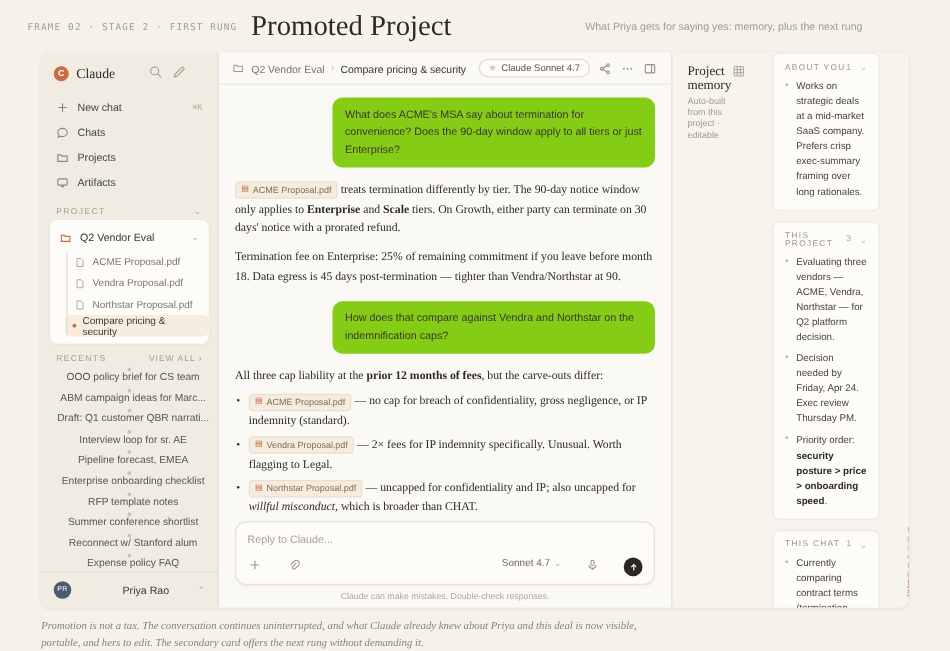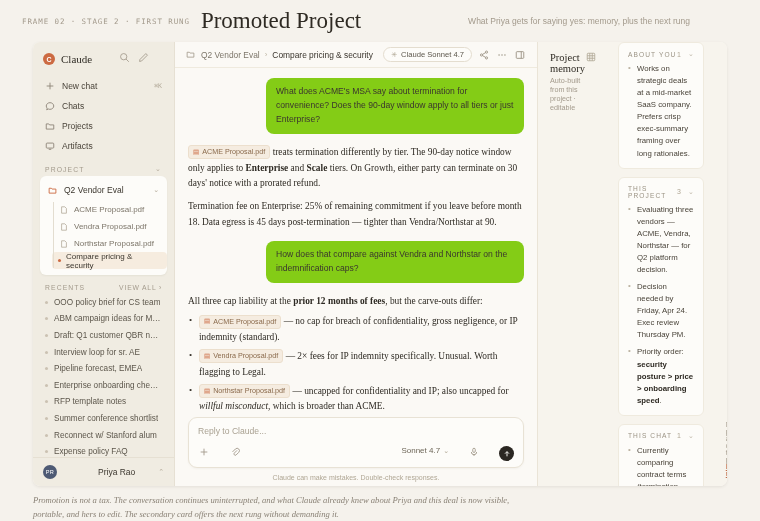--- a/index.html
+++ b/index.html
@@ -98,21 +98,21 @@
   .file-row.active {
     background: #f6ecdf; color: #3b362e; margin-left: -2px;
   }
   .file-row.active .dot {
     width: 3px; height: 3px; border-radius: 50%; background: #cc6a42; flex: 0 0 3px;
   }
 
   .recents { padding: 0 7px; overflow: hidden; }
   .rec-row {
     display: flex; align-items: center; height: 16.6px; padding: 0 5px;
-    font-size: 8.2px; color: #5c564b; border-radius: 4px; white-space: nowrap;
+    font-size: 8.2px; color: #5c564b; border-radius: 4px; white-space: nowrap; flex-direction: column;
   }
   .rec-row .bullet {
     width: 3px; height: 3px; border-radius: 50%; background: #cbc2b2; flex: 0 0 3px;
   }
   .rec-row .rl { margin-left: 6px; overflow: hidden; text-overflow: ellipsis; }
 
   .sb-foot {
     margin-top: auto; border-top: 1px solid #e6e0d3;
     display: flex; align-items: center; padding: 7px 10px; gap: 6px;
   }
@@ -457,21 +457,21 @@
           <li>
             <span class="chip">
                 <span class="cdoc">▤</span>
                 <span>Vendra Proposal.pdf</span>
               </span><span> — 2× fees for IP indemnity specifically. Unusual. Worth flagging to Legal.</span>
           </li>
           <li>
             <span class="chip">
                 <span class="cdoc">▤</span>
                 <span>Northstar Proposal.pdf</span>
-              </span><span> — uncapped for confidentiality and IP; also uncapped for </span><i>willful misconduct</i><span>, which is broader than ACME.</span>
+              </span><span> — uncapped for confidentiality and IP; also uncapped for </span><i>willful misconduct</i><span>, which is broader than CHAT.</span>
           </li>
         </ul>
       </div>
     </div>
 
     <div class="composer-wrap">
       <div class="composer">
         <div class="composer-ph">Reply to Claude...</div>
         <div class="composer-bar">
           <span class="cb-ico">

